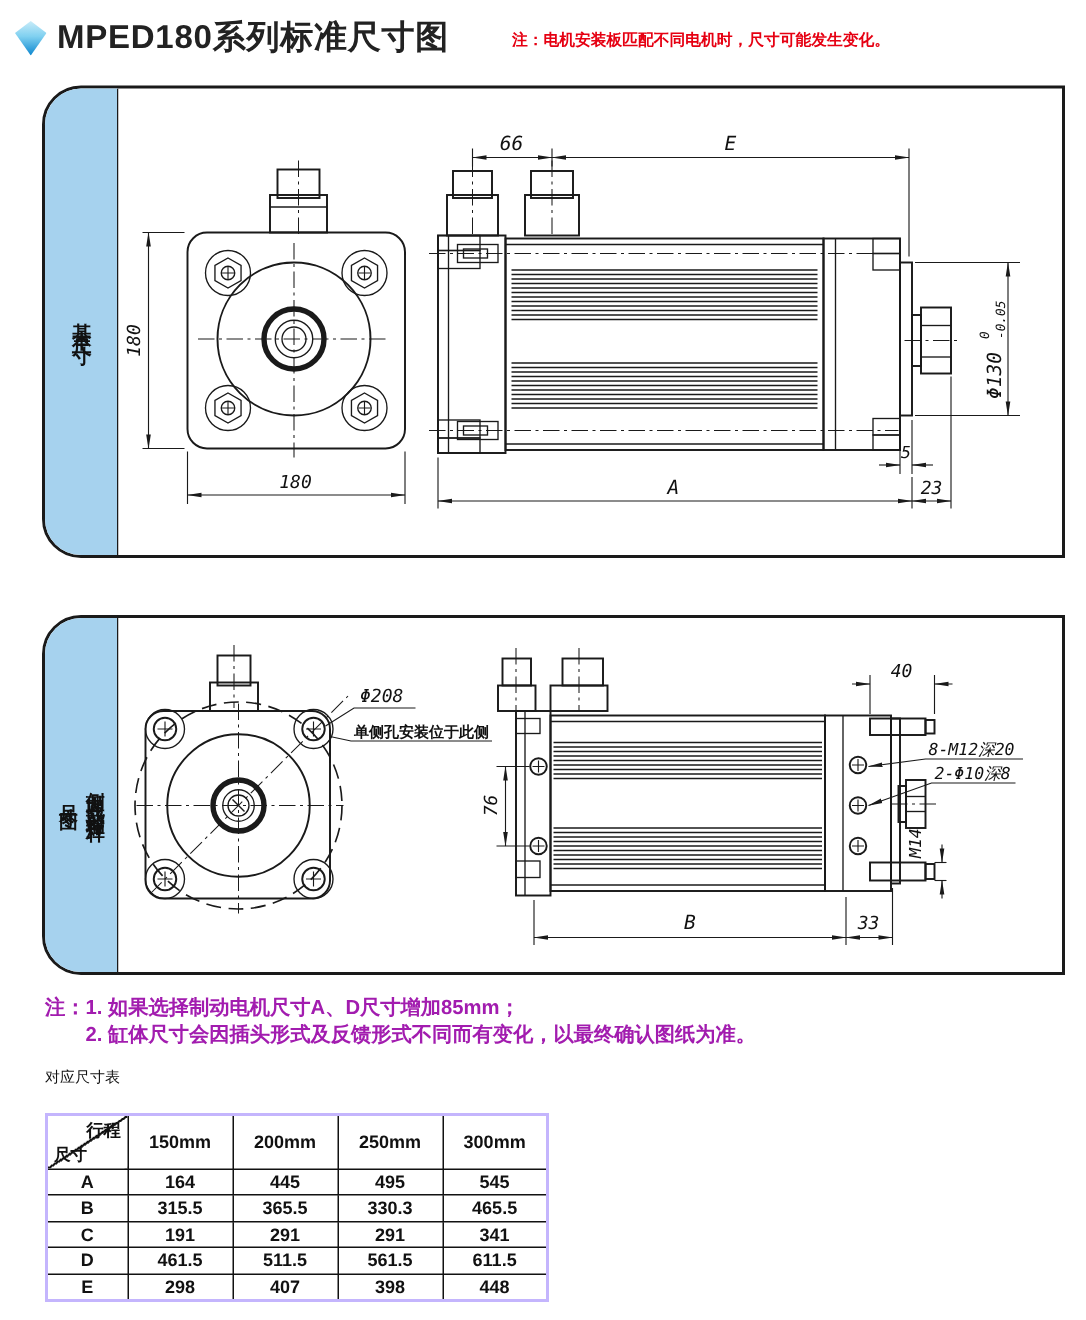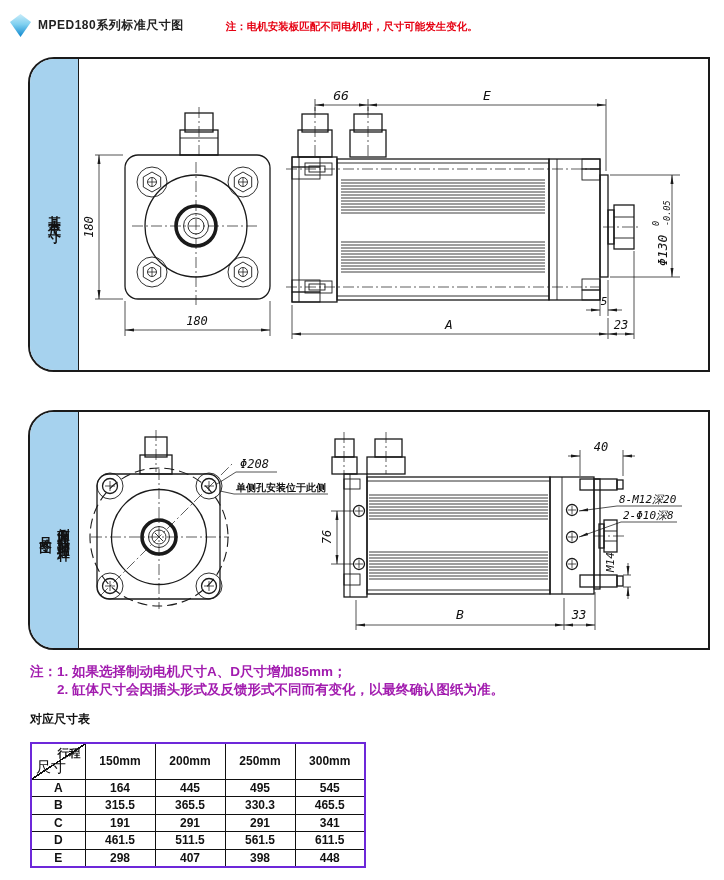--- a/index.html
+++ b/index.html
@@ -1,21 +1,21 @@
 <!DOCTYPE html>
 <html><head>
 <meta charset="utf-8">
 <style>
   * { margin:0; padding:0; box-sizing:border-box; }
   body { background:#ffffff; font-family:"Liberation Sans", sans-serif; }
   .page { position:relative; width:724px; height:880px; background:#ffffff; overflow:hidden; }
 
   
   .hdr { position:absolute; left:10px; top:10px; width:700px; height:30px; display:flex; align-items:center; }
-  .hdr .title { font-size:12px; font-weight:bold; color:#222; letter-spacing:0.5px; margin-left:7px; }
+  .hdr .title { font-size:22px; font-weight:bold; color:#222; letter-spacing:0.5px; margin-left:7px; }
   .hdr .topnote { font-size:10.5px; font-weight:bold; color:#e60012; margin-left:42px; padding-top:3px;text-align:right; }
 
   
   .panel { position:absolute; left:28px; width:682px; border:2px solid #1a1a1a; border-radius:26px 0 0 26px; display:flex; background:#fff; }
   .panel1 { top:57px; height:315px; }
   .panel2 { top:410px; height:240px; }
   .sidebar { width:49px; background:#a6d2ee; border-right:1.5px solid #1a1a1a; border-radius:24px 0 0 24px; display:flex; align-items:center; justify-content:center; }
   .vtext { writing-mode:vertical-rl; text-orientation:upright; font-size:13px; font-weight:600; color:#111; letter-spacing:5px; }
   .vtext2 { display:flex; flex-direction:row; align-items:center; justify-content:center; gap:1px; height:100%; }
   .vtext2 span { writing-mode:vertical-rl; text-orientation:upright; font-size:12.5px; font-weight:600; color:#111; letter-spacing:3px; }
@@ -32,33 +32,33 @@
   .thk { fill:none; stroke:#1a1a1a; stroke-width:3.6; }
   .dt  { font:italic 12px "DejaVu Sans Mono", monospace; fill:#111; }
   .dt13{ font:italic 13px "DejaVu Sans Mono", monospace; fill:#111; }
   .dt11{ font:italic 11px "DejaVu Sans Mono", monospace; fill:#111; }
   .dts { font:italic 8.5px "DejaVu Sans Mono", monospace; fill:#111; }
   .cn  { font:bold 10px "Liberation Sans", sans-serif; fill:#111; }
 
   
   .notes { position:absolute; left:30px; top:663px; color:#a21caf; font-weight:bold; font-size:13.5px; line-height:18px; }
   .notes .l2 { padding-left:27px; }
-  .tbl-title { position:absolute; left:30px; top:711px; font-size:12px; font-weight:bold; color:#111; }
+  .tbl-title { position:absolute; left:30px; top:711px; font-size:10px; font-weight:normal; color:#111; }
 
   
   table.dims { position:absolute; left:30px; top:742px; border-collapse:collapse; background:#fff; }
   table.dims td { border:1.5px solid #111; text-align:center; vertical-align:middle; font-size:12px; color:#111; }
-  table.dims { border:2px solid #6d28d9; }
+  table.dims { border:2px solid #c4b5fd; }
   td.c0 { width:54px; }
   td.cv { width:70px; }
   tr.h td { height:36px; font-weight:bold; }
   tr.r td { height:17.5px; font-weight:600; }
   td.diag { position:relative; background:linear-gradient(to bottom right, transparent calc(50% - 0.8px), #111 calc(50% - 0.8px), #111 calc(50% + 0.8px), transparent calc(50% + 0.8px)); }
   td.diag .t1 { position:absolute; top:2px; right:4px; font-size:11.5px; font-weight:bold; }
-  td.diag .t2 { position:absolute; bottom:2px; left:4px; font-size:15px; font-weight:normal;text-align:center; }
+  td.diag .t2 { position:absolute; bottom:2px; left:4px; font-size:11px; font-weight:bold;text-align:center; }
 </style>
 </head>
 <body>
 
 <div class="page">
 
   <div class="hdr">
     <svg width="21" height="23" viewBox="0 0 21 23">
       <defs>
         <linearGradient id="dg" x1="0" y1="0" x2="0" y2="1">

